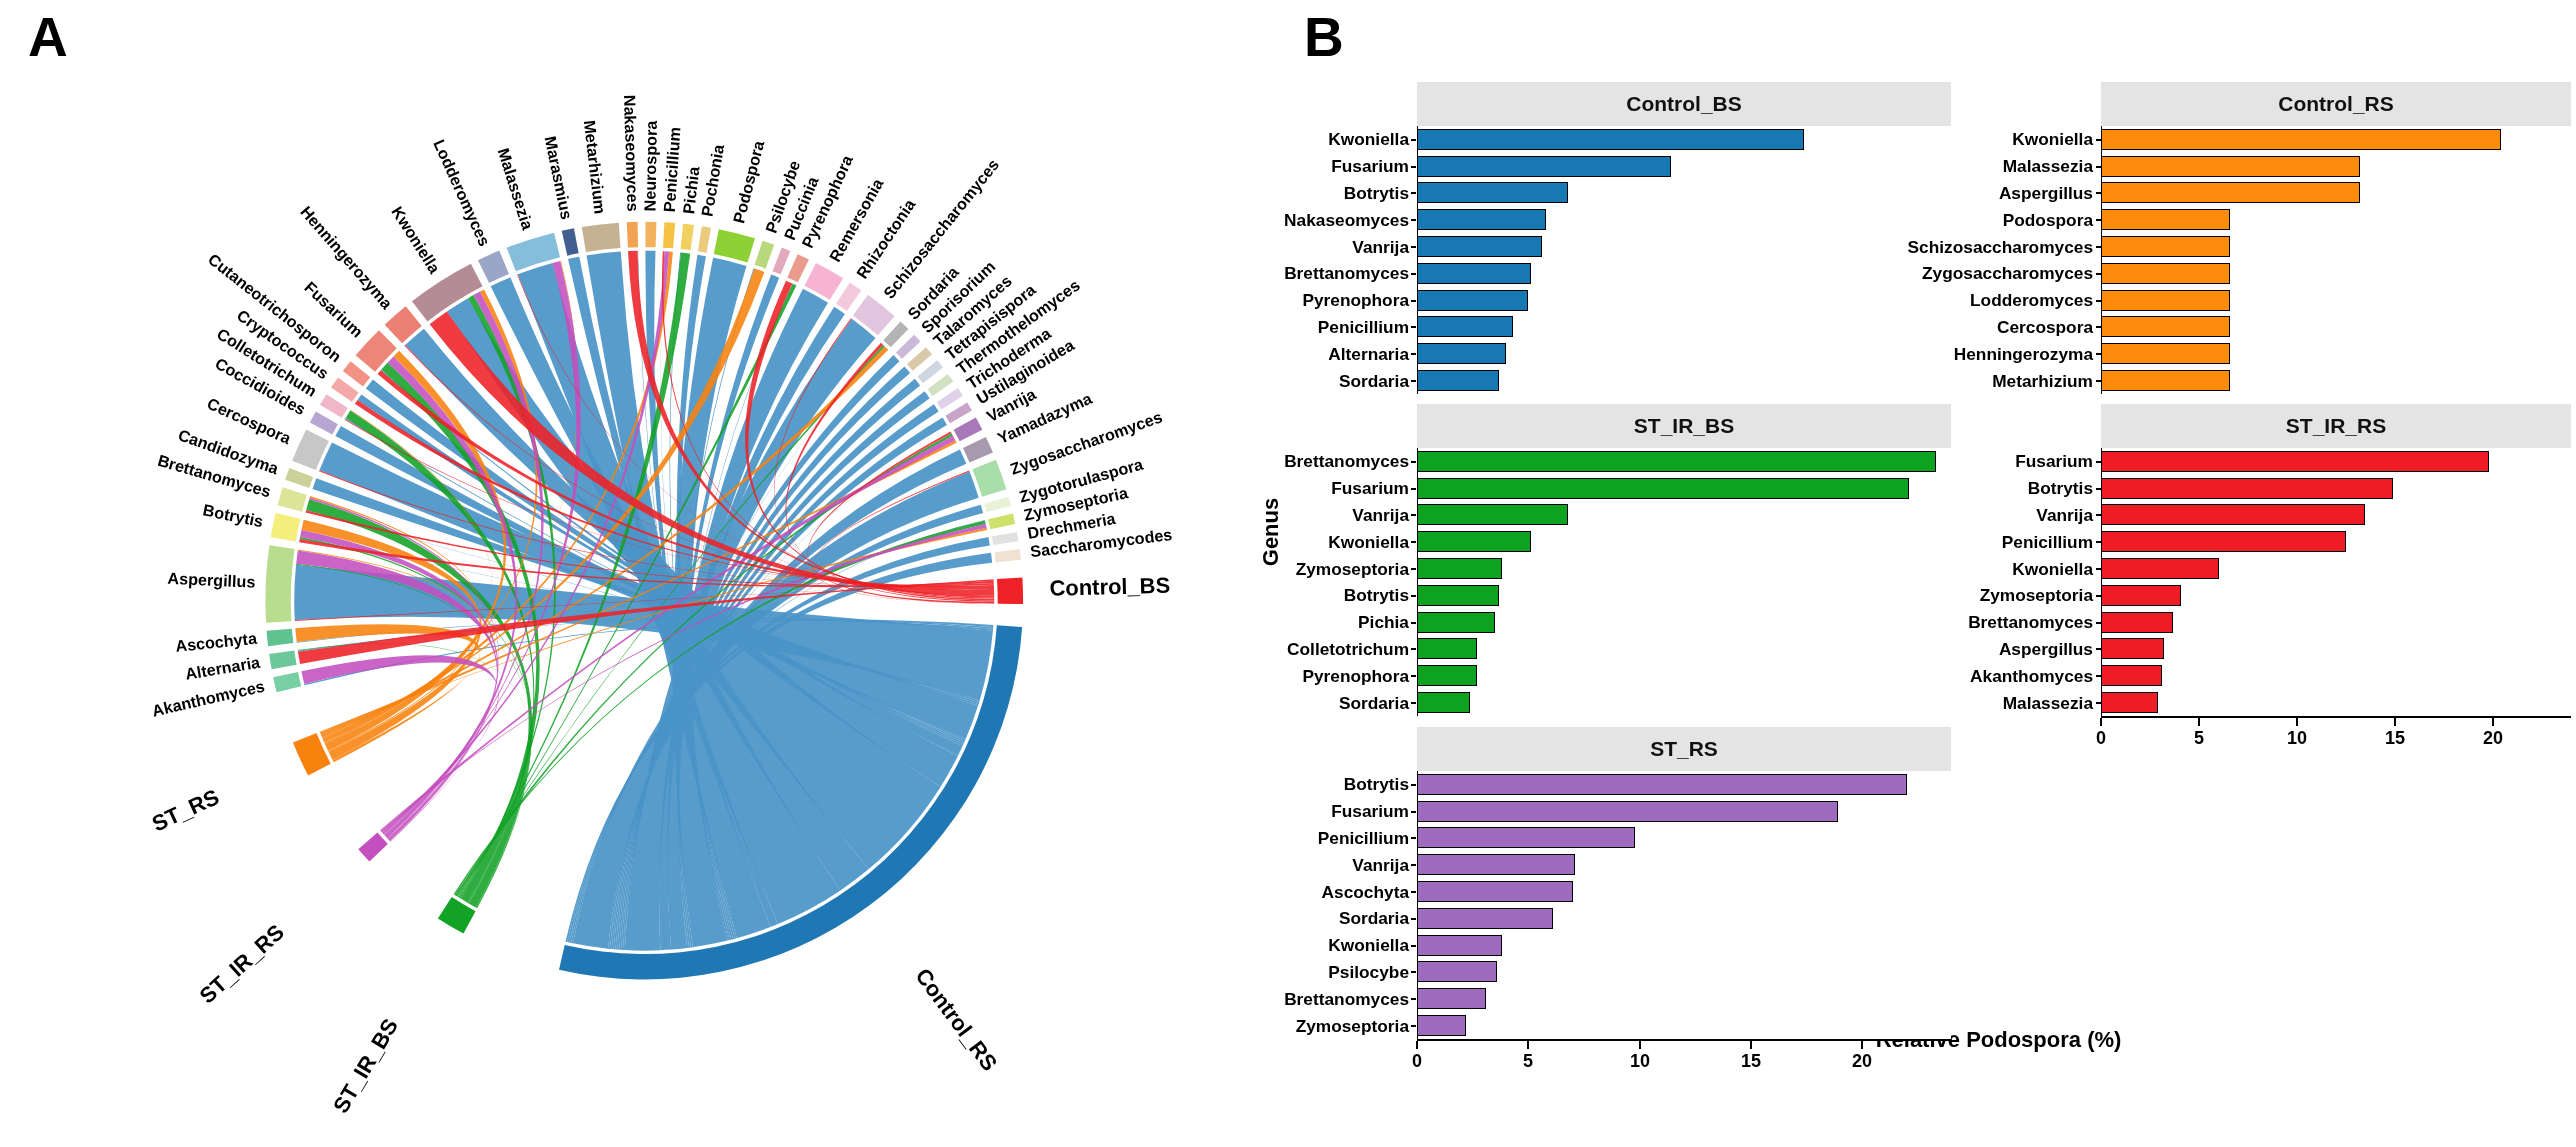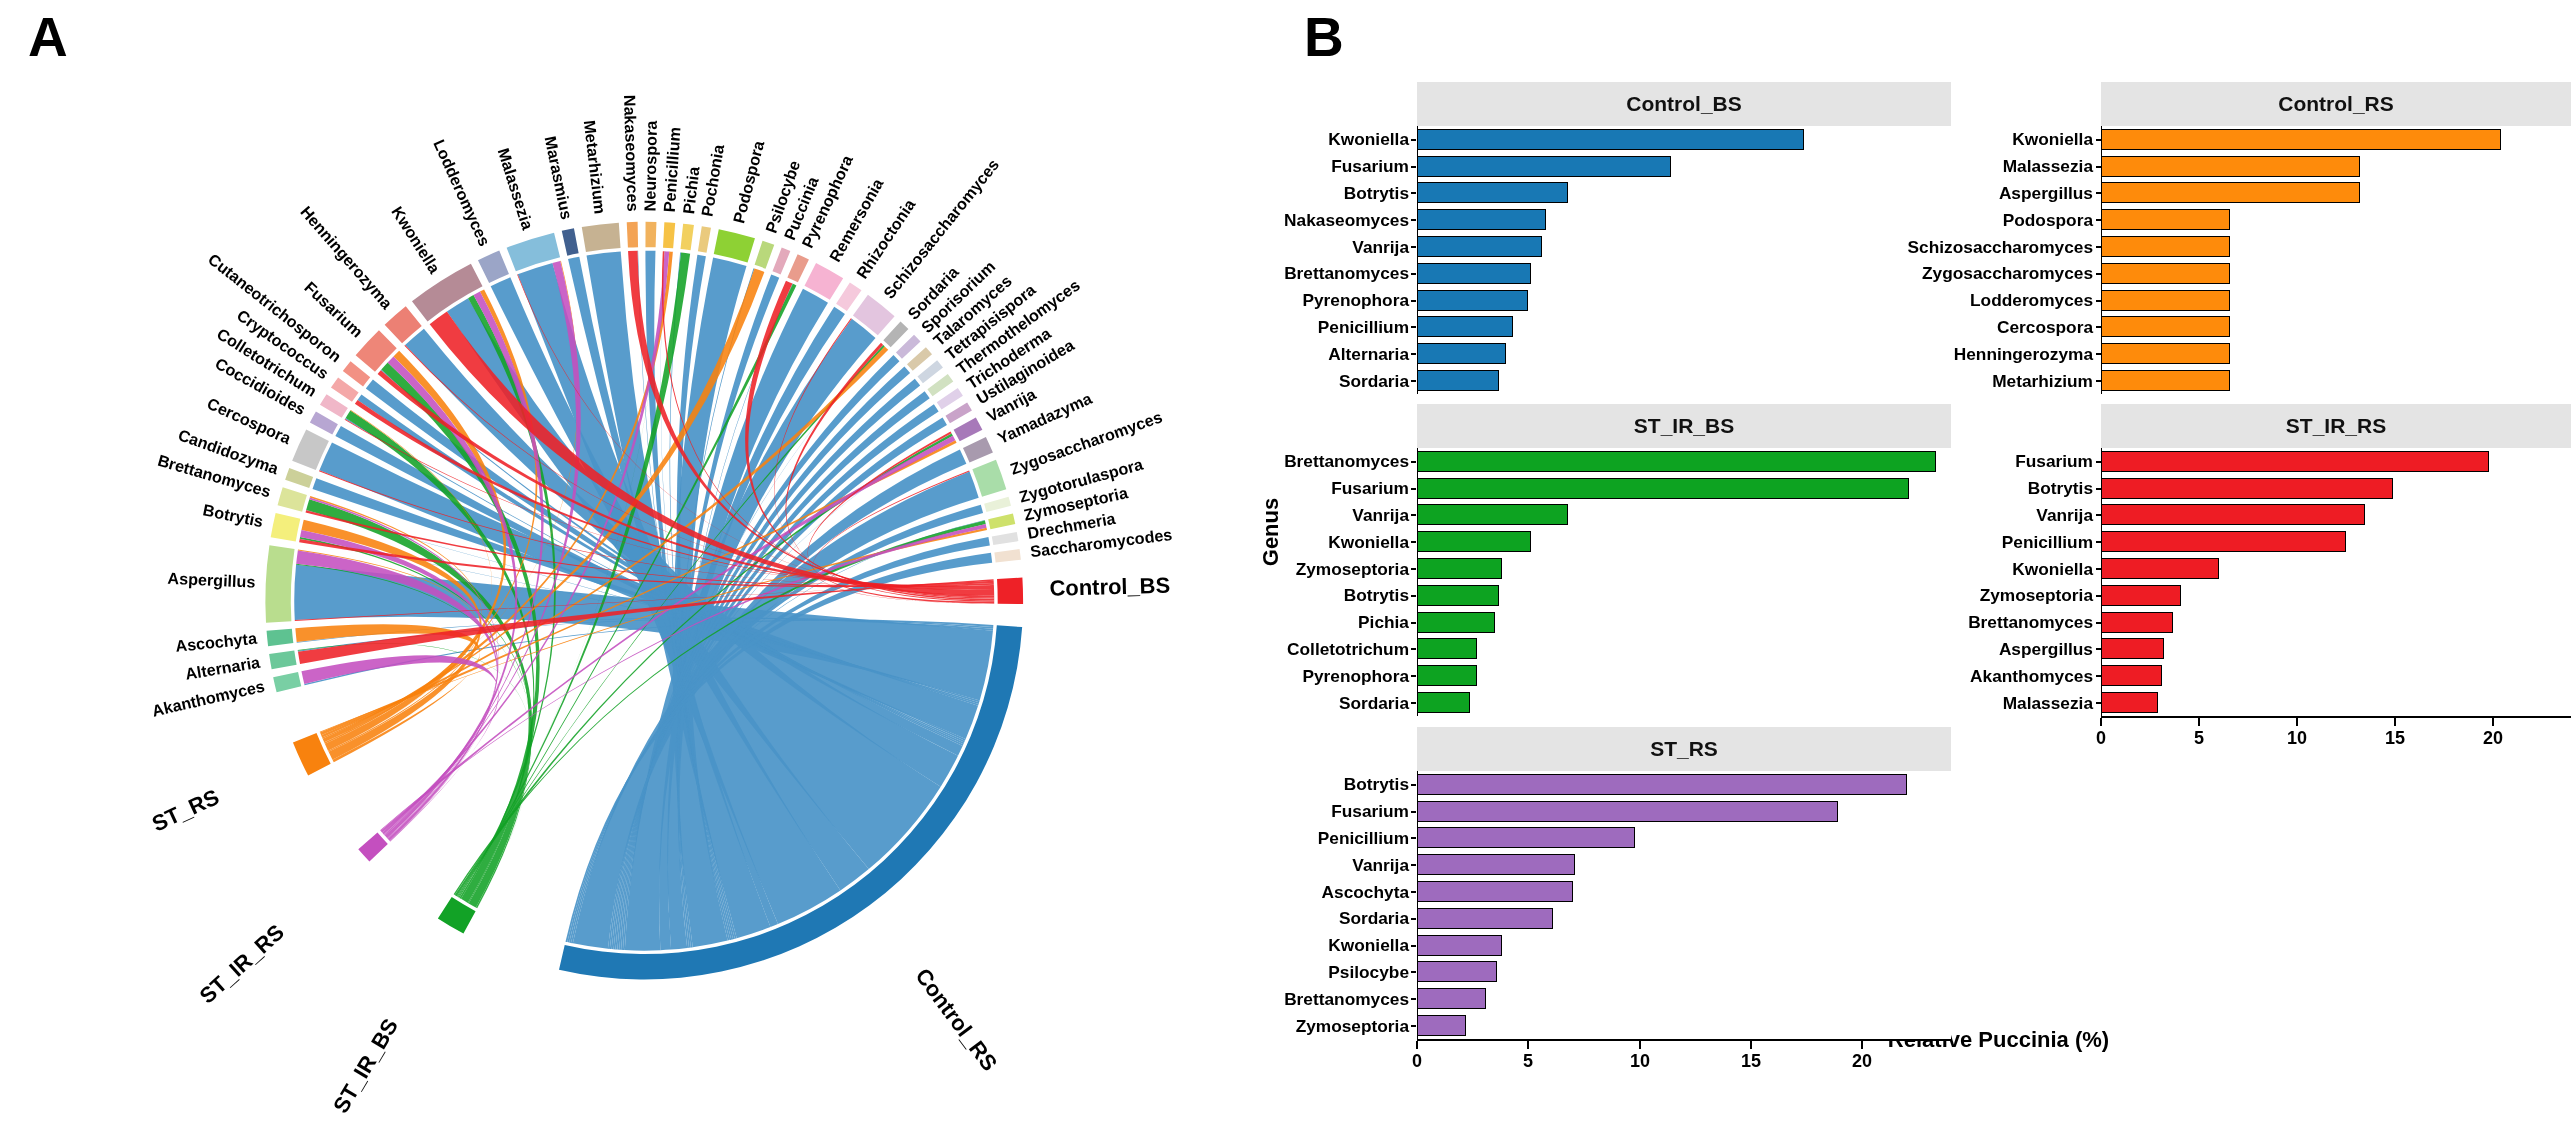--- a/index.html
+++ b/index.html
@@ -231,21 +231,21 @@
       <text x="0" y="0" transform="translate(1816.8,1021.6) rotate(-1.5)" text-anchor="start" dominant-baseline="middle" font-family="Liberation Sans,sans-serif" font-size="38" font-weight="700" fill="#000">Control_BS</text>
       <text x="0" y="0" transform="translate(1590.9,1683.1) rotate(53.5)" text-anchor="start" dominant-baseline="middle" font-family="Liberation Sans,sans-serif" font-size="38" font-weight="700" fill="#000">Control_RS</text>
       <text x="0" y="0" transform="translate(681.4,1768.8) rotate(-59.3)" text-anchor="end" dominant-baseline="middle" font-family="Liberation Sans,sans-serif" font-size="38" font-weight="700" fill="#000">ST_IR_BS</text>
       <text x="0" y="0" transform="translate(487.3,1610.2) rotate(-42.3)" text-anchor="end" dominant-baseline="middle" font-family="Liberation Sans,sans-serif" font-size="38" font-weight="700" fill="#000">ST_IR_RS</text>
       <text x="0" y="0" transform="translate(377.6,1380.0) rotate(-24.8)" text-anchor="end" dominant-baseline="middle" font-family="Liberation Sans,sans-serif" font-size="38" font-weight="700" fill="#000">ST_RS</text>
     </svg>
 
   <div class="ylabel">
     <span>Genus</span>
   </div>
-  <div class="xlabel">Relative Puccinia (%)</div>
+  <div class="xlabel">Relative Podospora (%)</div>
 
   <div id="panelB">
       <div class="facet" style="left: 1301px; top: 82px; width: 650px; height: 352px;">
         <div class="strip" style="left: 116px; top: 0px; width: 534px; height: 44px; background: rgb(228, 228, 228);">Control_BS</div>
         <div class="plot" style="left: 116px; top: 44px; width: 533px; height: 268px;"></div>
         <div class="brow-label" style="top: 47px; right: 542px;">Kwoniella</div>
         <div class="brow-tick" style="left: 110px; top: 57px;"></div>
         <div class="bar" style="left: 116px; top: 47px; width: 387px; height: 21px; background: rgb(24, 120, 180);"></div>
         <div class="brow-label" style="top: 74px; right: 542px;">Fusarium</div>
         <div class="brow-tick" style="left: 110px; top: 84px;"></div>

